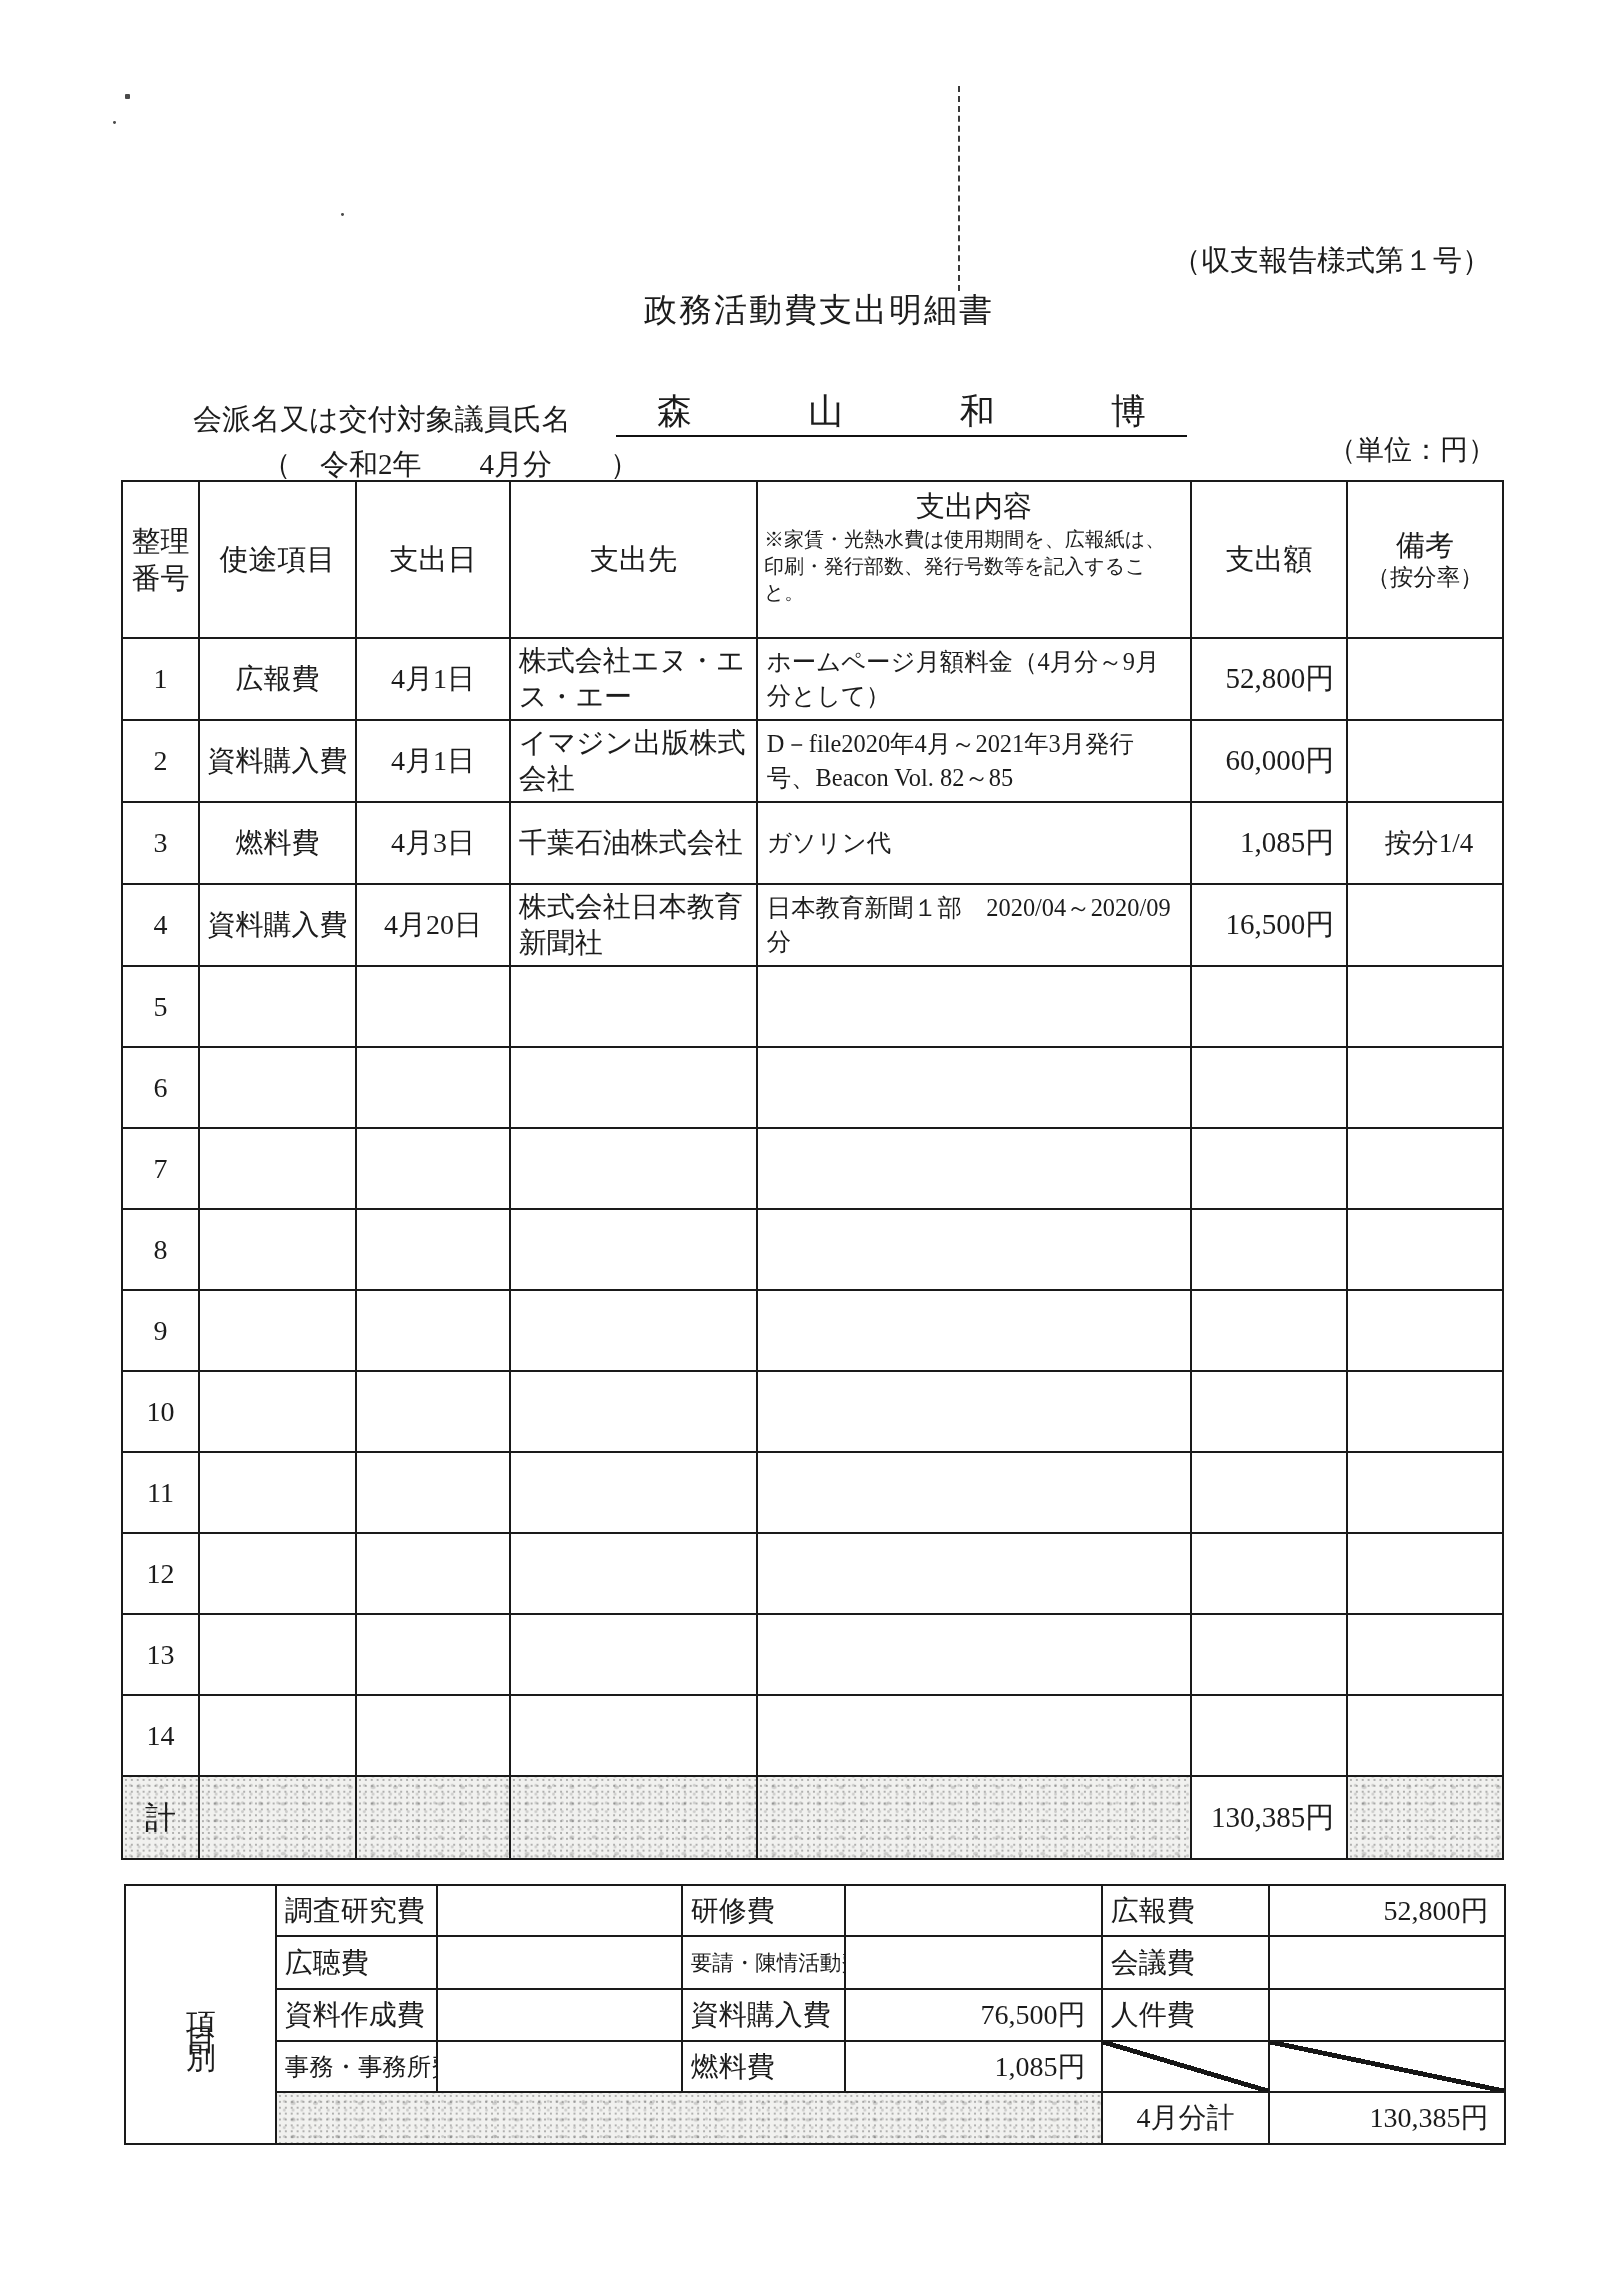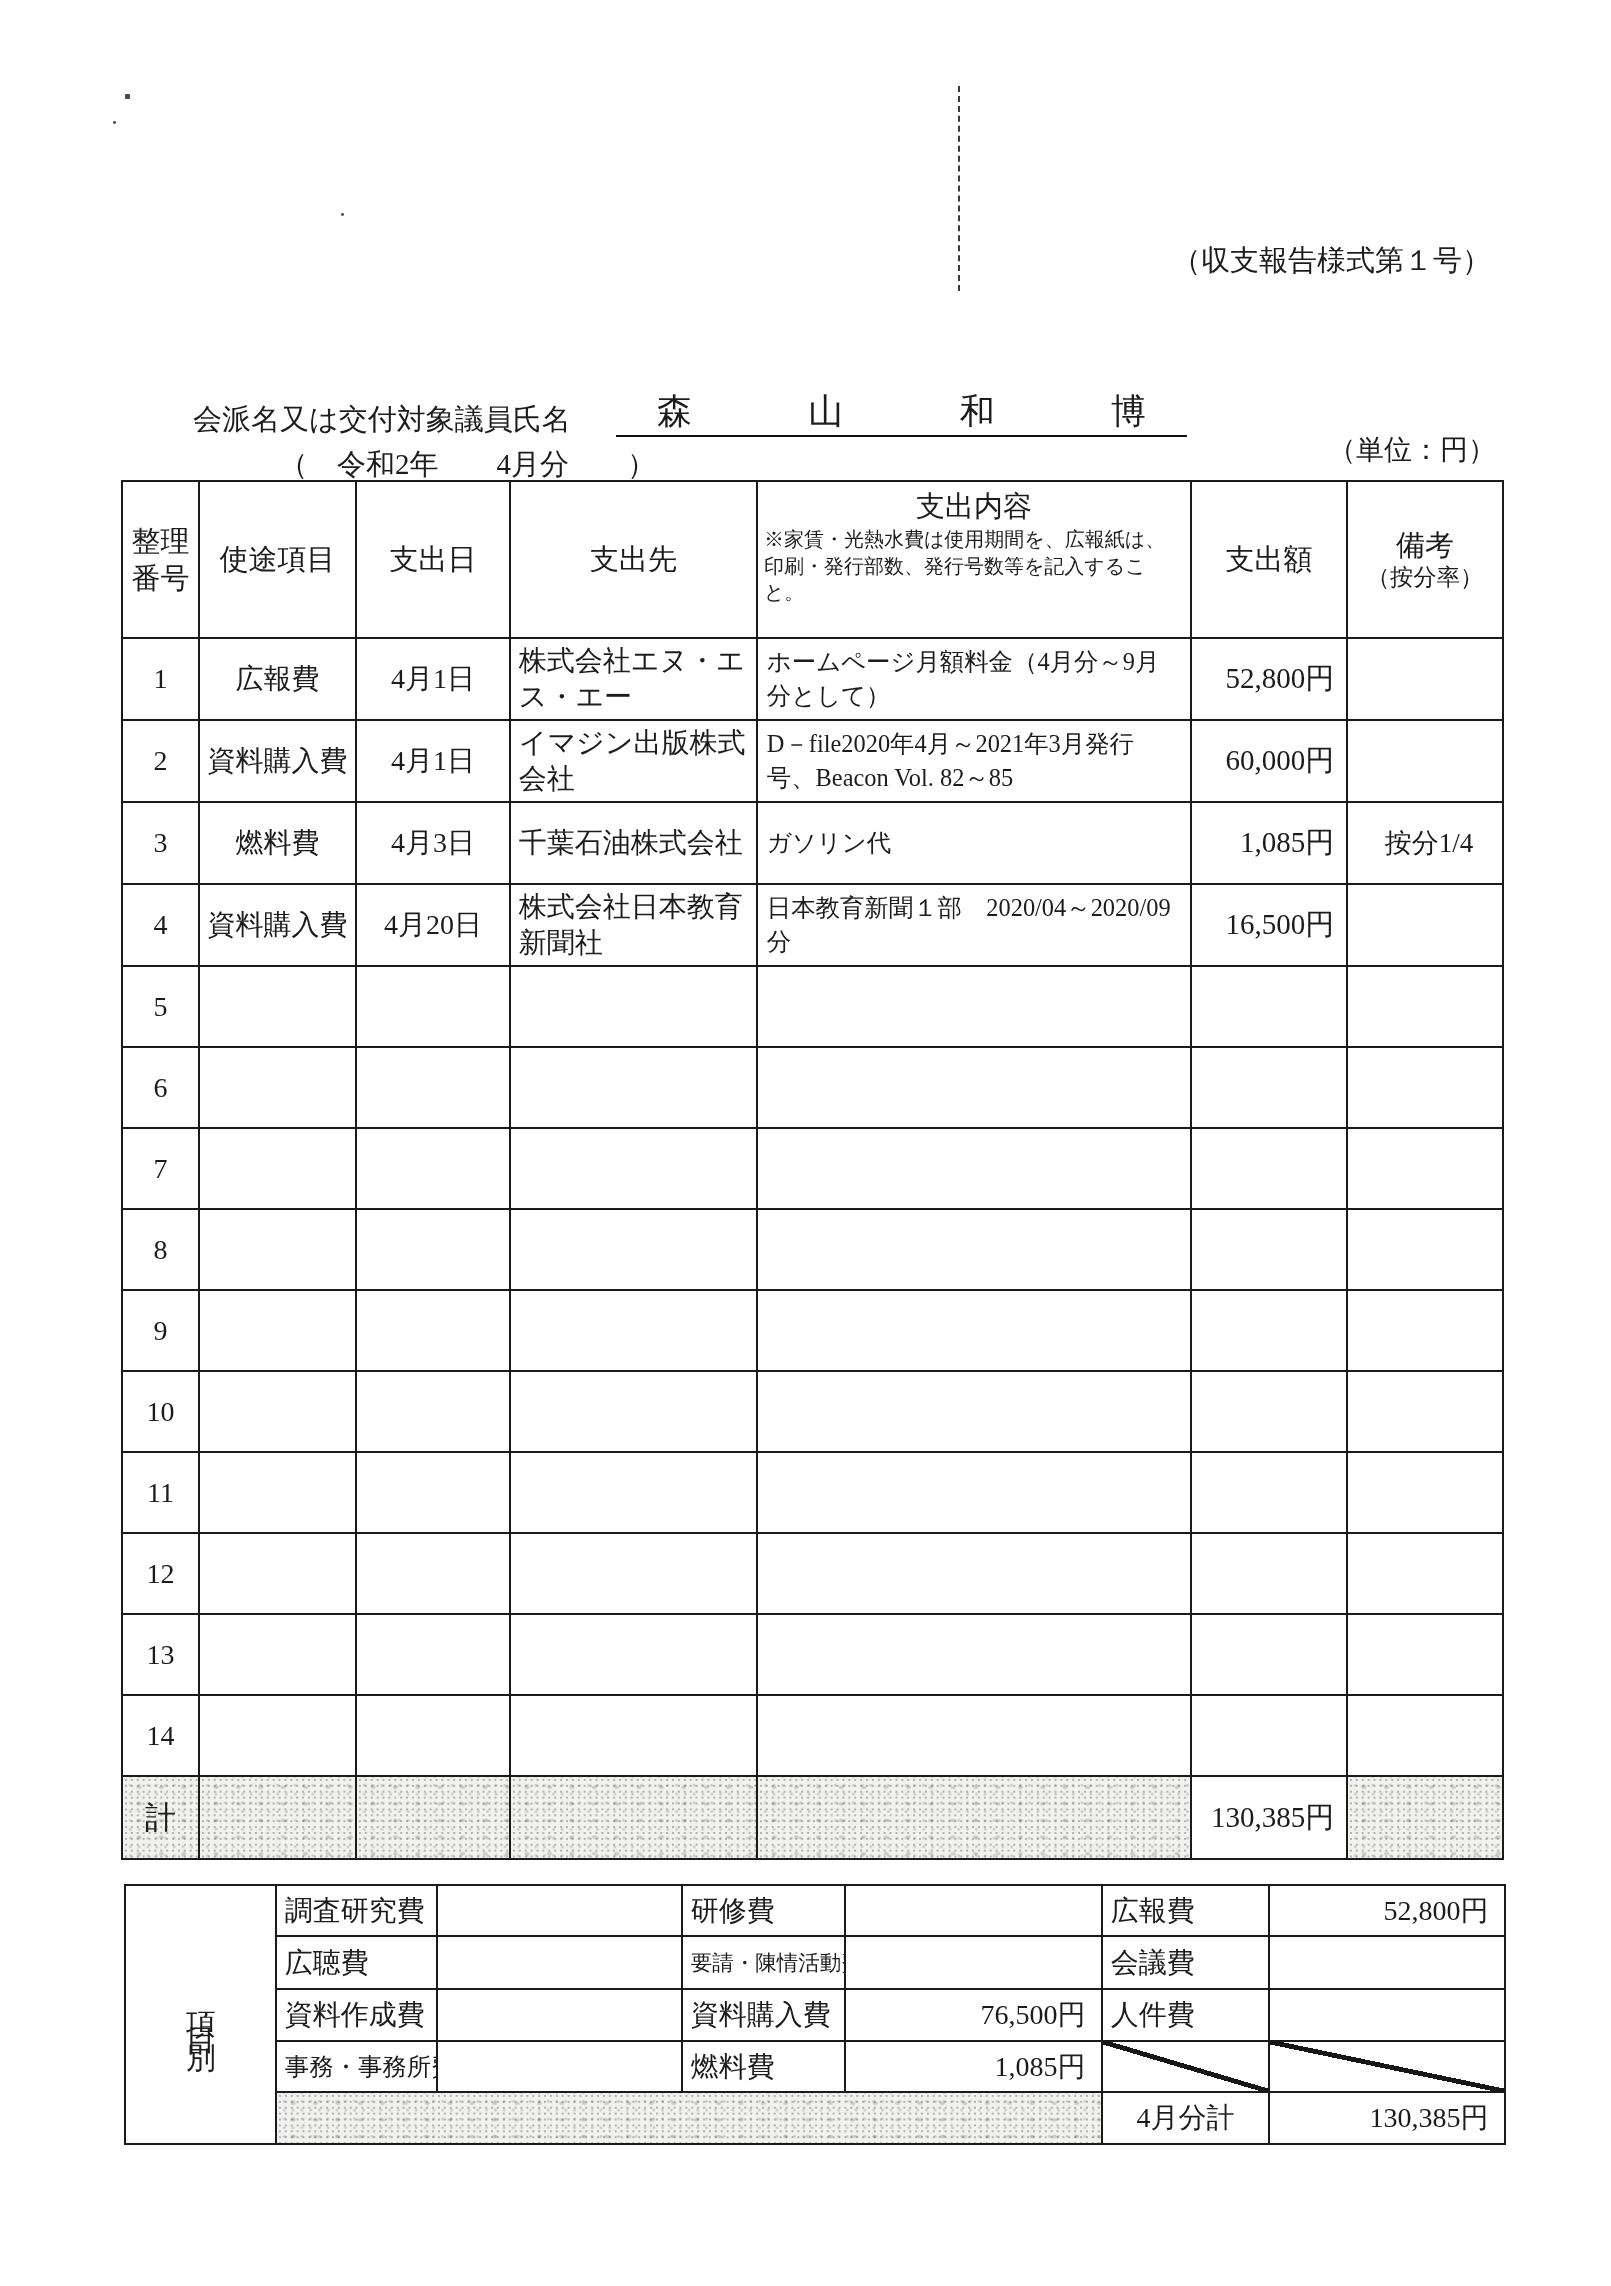--- a/index.html
+++ b/index.html
@@ -21,21 +21,21 @@
   .form-note{position:absolute;left:1172px;top:241px;font-size:29px;white-space:pre;}
   .title{position:absolute;left:644px;top:288px;margin:0;font-size:33px;font-weight:normal;letter-spacing:2px;white-space:pre;}
   .name-label{position:absolute;left:193px;top:400px;font-size:29px;white-space:pre;}
   .name-value{
     position:absolute;left:616px;top:388px;width:571px;height:49px;
     border-bottom:2.9px solid #111;
     display:flex;justify-content:space-between;align-items:flex-start;
     padding:0 41px;box-sizing:border-box;
     font-size:35px;
   }
-  .period{position:absolute;left:279px;top:445px;font-size:29px;white-space:pre;}
+  .period{position:absolute;left:262px;top:445px;font-size:29px;white-space:pre;}
   .unit-note{position:absolute;left:1328px;top:431px;font-size:28px;white-space:pre;}
 
   
   table{border-collapse:collapse;table-layout:fixed;position:absolute;background:#fff;}
   td,th{border:2px solid #1a1a1a;padding:0;font-weight:normal;vertical-align:middle;overflow:hidden;}
   table.main,table.summary{border:2.9px solid #111;}
 
   
   table.main{left:121px;top:480px;width:1381px;}
   table.main th{font-size:29px;text-align:center;line-height:1.25;}
@@ -99,20 +99,21 @@
 <div class="sheet">
 
   <div class="fold-line"></div>
   <span class="speck sp1"></span>
   <span class="speck sp2"></span>
   <span class="speck sp3"></span>
   <span class="speck sp4"></span>
   <span class="curl"></span>
 
   <div class="form-note">（収支報告様式第１号）</div>
+  <h1 class="title">政務活動費支出明細書</h1>
 
   <span class="name-label">会派名又は交付対象議員氏名</span>
   <span class="name-value">
     <span>森</span>
     <span>山</span>
     <span>和</span>
     <span>博</span>
   </span>
 
   <div class="period">（　令和2年　　4月分　　）</div>

